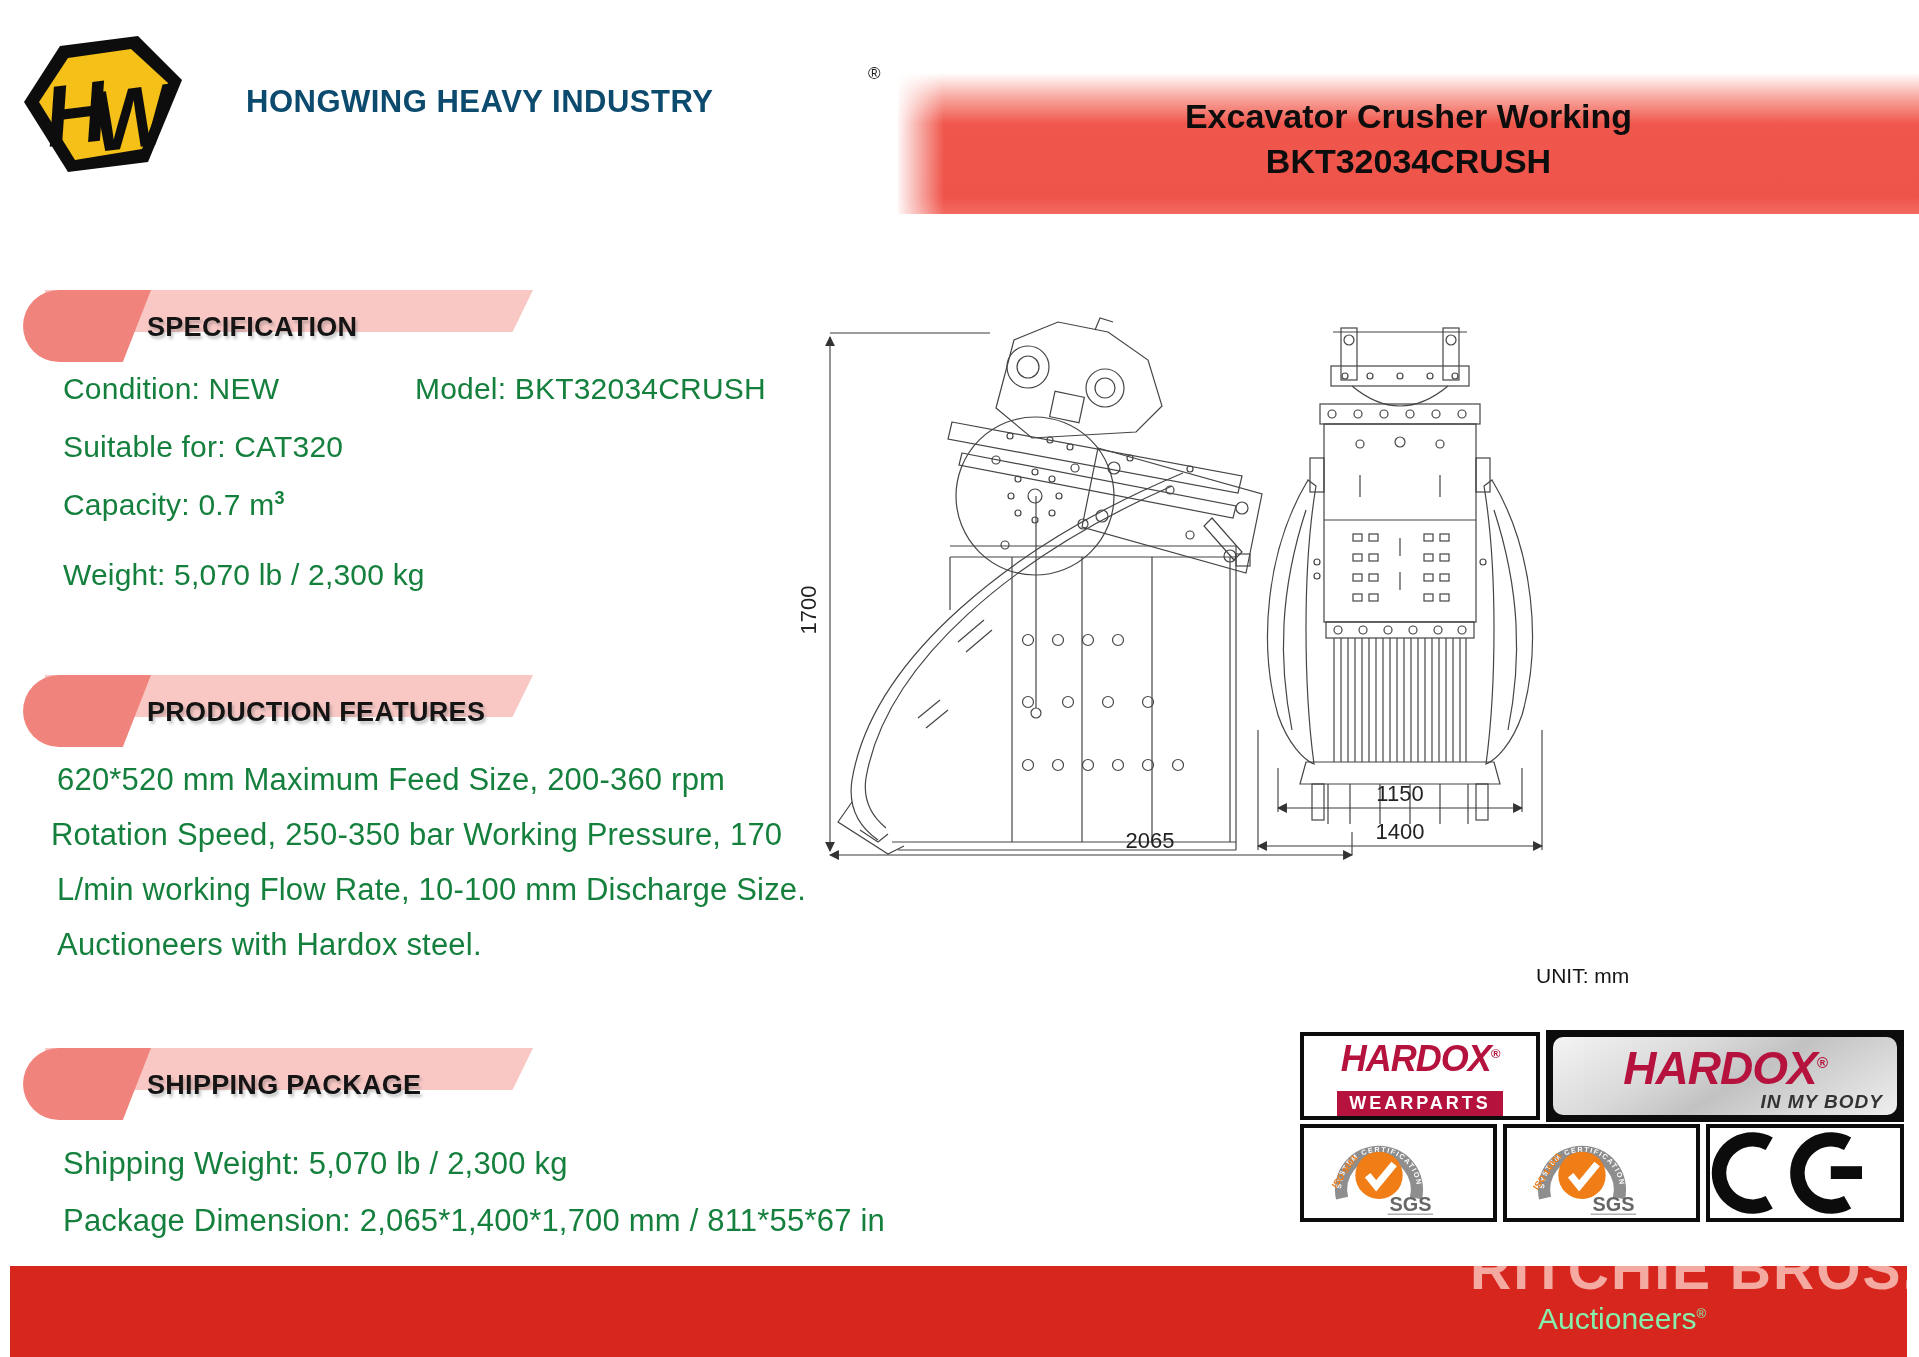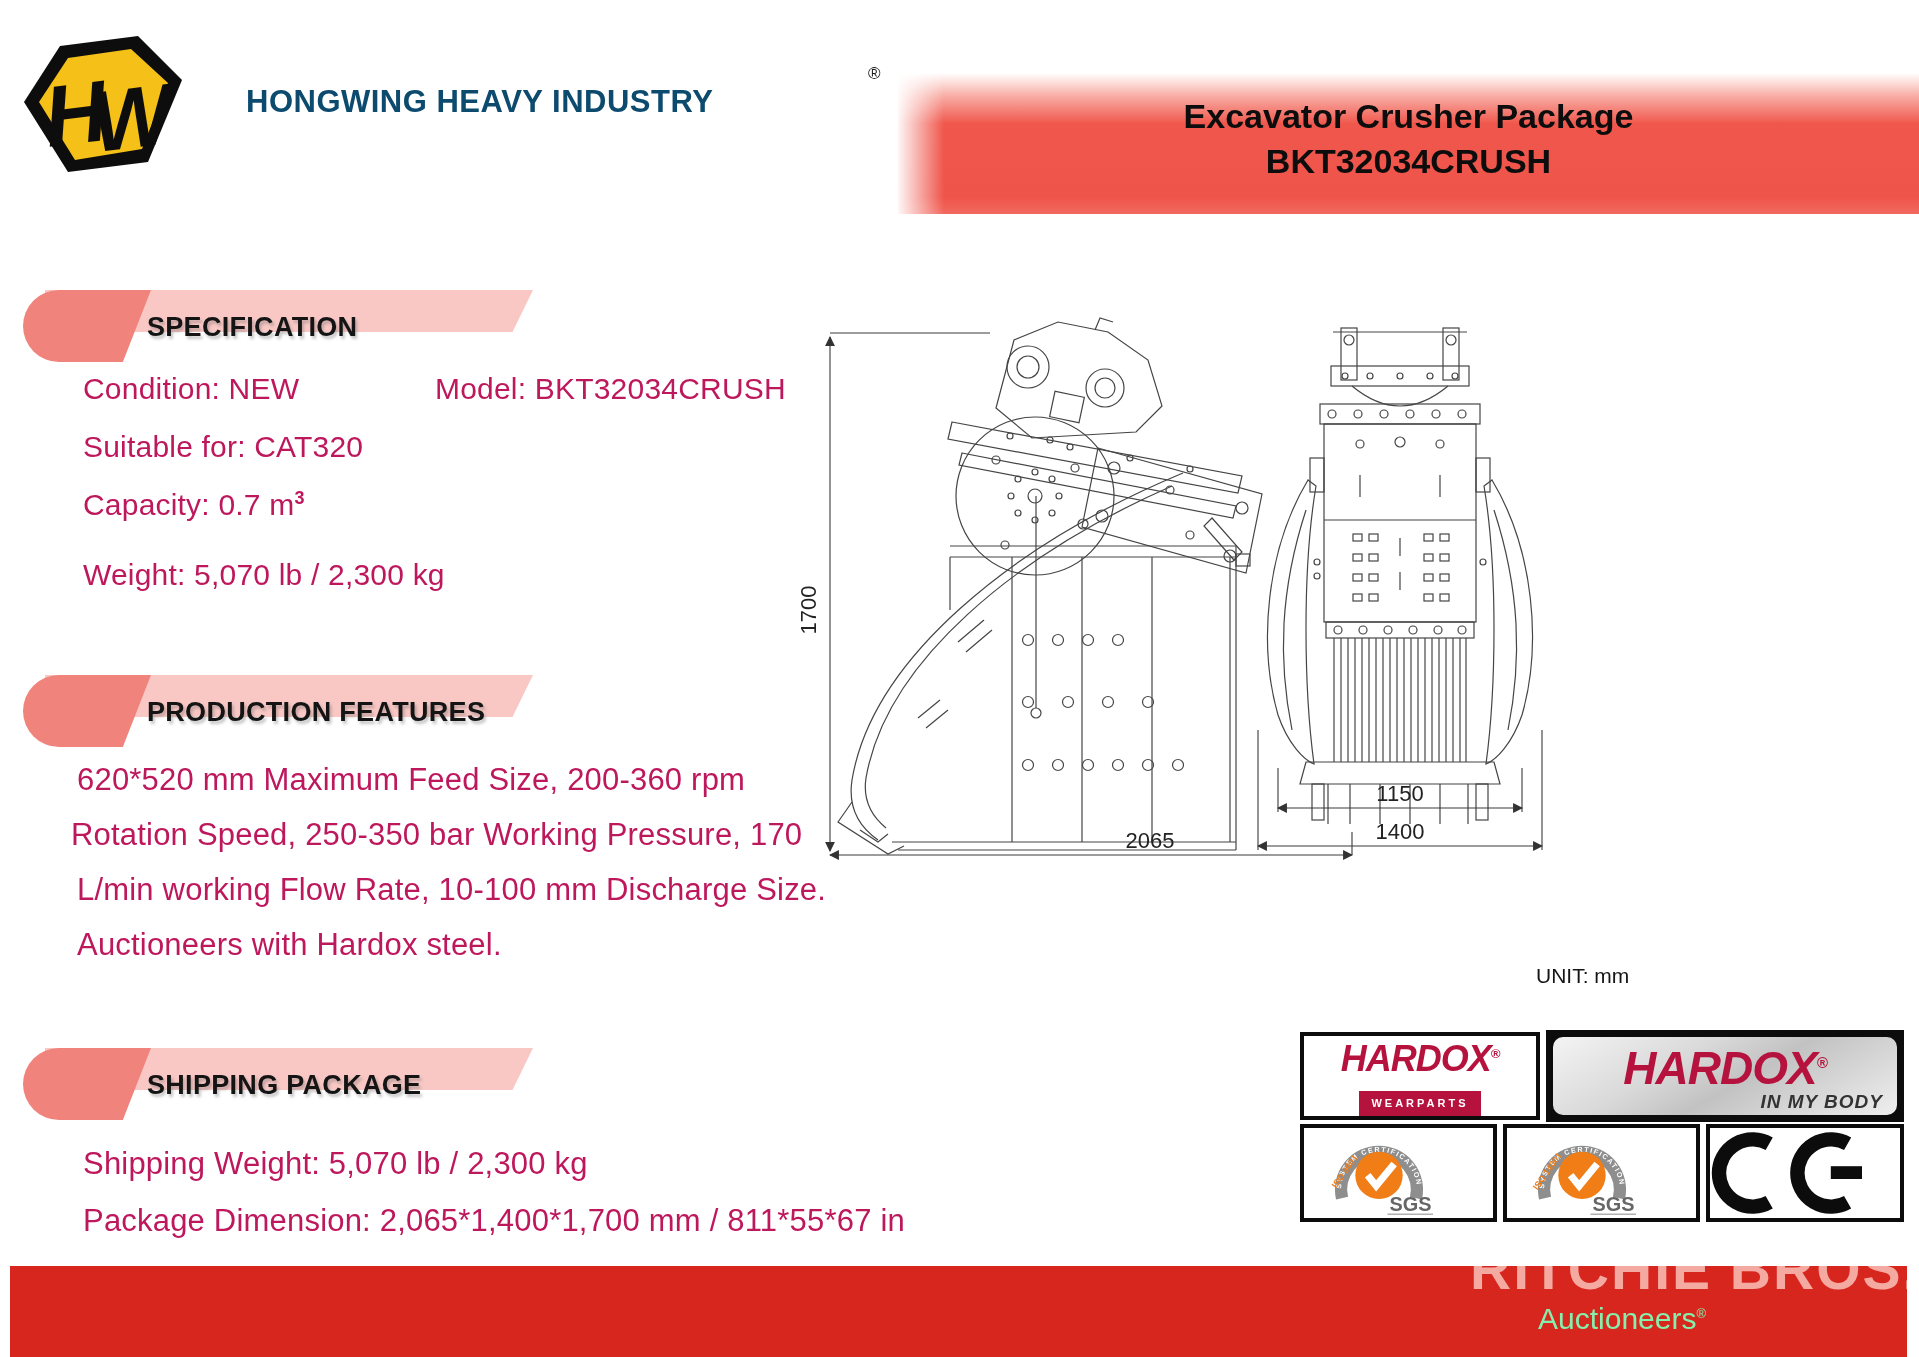--- a/index.html
+++ b/index.html
@@ -1,19 +1,19 @@
 <!DOCTYPE html>
 <html><head>
 <meta charset="utf-8">
 <style>
   html,body{margin:0;padding:0;background:#e8e8e8;}
   #page{position:relative;width:1919px;height:1357px;background:#ffffff;overflow:hidden;
         font-family:"Liberation Sans","DejaVu Sans",sans-serif;color:#151515;}
   .abs{position:absolute;}
-  .t{position:absolute;font-size:30px;color:#be185d;white-space:nowrap;letter-spacing:0.2px;margin-left:20px;}
+  .t{position:absolute;font-size:30px;color:#15803d;white-space:nowrap;letter-spacing:0.2px;}
   .t sup{font-size:18px;font-weight:bold;}
 
   
   #company-name{left:246px;top:84px;font-size:31px;font-weight:700;color:#0c4a6e;letter-spacing:0.5px;white-space:nowrap;}
   #company-reg{left:868px;top:64px;font-size:17px;color:#1a1a1a;}
   #banner{left:898px;top:73px;width:1021px;height:141px;
     background:linear-gradient(180deg,#ffffff 0%,#f8aaa2 17%,#f0574c 36%,#ef544a 88%,#f2695f 100%);}
   #banner .fade{position:absolute;left:0;top:0;bottom:0;width:46px;
     background:linear-gradient(90deg,rgba(255,255,255,.95),rgba(255,255,255,0));}
   #banner .btxt{position:absolute;left:0;right:0;top:21px;text-align:center;
@@ -35,21 +35,21 @@
   #drawing text{fill:#222;stroke:none;font-family:"Liberation Sans",sans-serif;}
   #unit-label{left:1536px;top:964px;font-size:21px;}
 
   
   .cert-box{position:absolute;border:4px solid #0c0c0c;background:#fff;box-sizing:border-box;
     display:flex;align-items:center;justify-content:space-between;}
   #hardox-wearparts{left:1300px;top:1032px;width:240px;height:88px;flex-direction:column;gap:2px;}
   .hx{font-style:italic;font-weight:900;color:#b5123d;letter-spacing:-1px;}
   #hardox-wearparts .hx-line{font-size:36px;line-height:36px;}
   #hardox-wearparts .hx-line sup{font-size:13px;}
-  #hardox-wearparts .bar{background:#b5123d;color:#fff;font-weight:700;font-size:11px;
+  #hardox-wearparts .bar{background:#b5123d;color:#fff;font-weight:700;font-size:18px;
     letter-spacing:3px;padding:2px 12px;line-height:21px;}
   #hardox-imb{left:1546px;top:1030px;width:358px;height:92px;background:#0c0c0c;padding:3px;}
   #hardox-imb .plate{width:100%;height:100%;border-radius:10px;box-sizing:border-box;padding:6px 14px 4px 14px;
     background:linear-gradient(150deg,#f4f4f4 0%,#d9d9d9 35%,#c2c2c2 55%,#efefef 100%);
     display:flex;flex-direction:column;justify-content:center;}
   #hardox-imb .hx-line{font-size:46px;line-height:44px;text-align:center;}
   #hardox-imb .hx-line sup{font-size:15px;}
   #hardox-imb .imb{text-align:right;font-size:19px;font-weight:800;color:#333;letter-spacing:1px;font-style:italic;}
   #sgs1{left:1300px;top:1124px;width:197px;height:98px;}
   #sgs2{left:1503px;top:1124px;width:197px;height:98px;}
@@ -74,21 +74,21 @@
       <text x="26" y="110" font-size="86">H</text>
       <text x="72" y="121" font-size="86">W</text>
     </g>
   </svg>
   <div class="abs" id="company-name">HONGWING HEAVY INDUSTRY</div>
   <div class="abs" id="company-reg">®</div>
 
   <div class="abs" id="banner">
     <div class="fade"></div>
     <div class="btxt">
-      <div>Excavator Crusher Package</div>
+      <div>Excavator Crusher Working</div>
       <div>BKT32034CRUSH</div>
     </div>
   </div>
 
   <div class="ribbon" style="top:290px">
     <div class="rib-light"></div>
     <div class="rib-pill"></div>
     <div class="rib-label">SPECIFICATION</div>
   </div>
   <div class="t" style="left:63px;top:372px">Condition: NEW</div>

